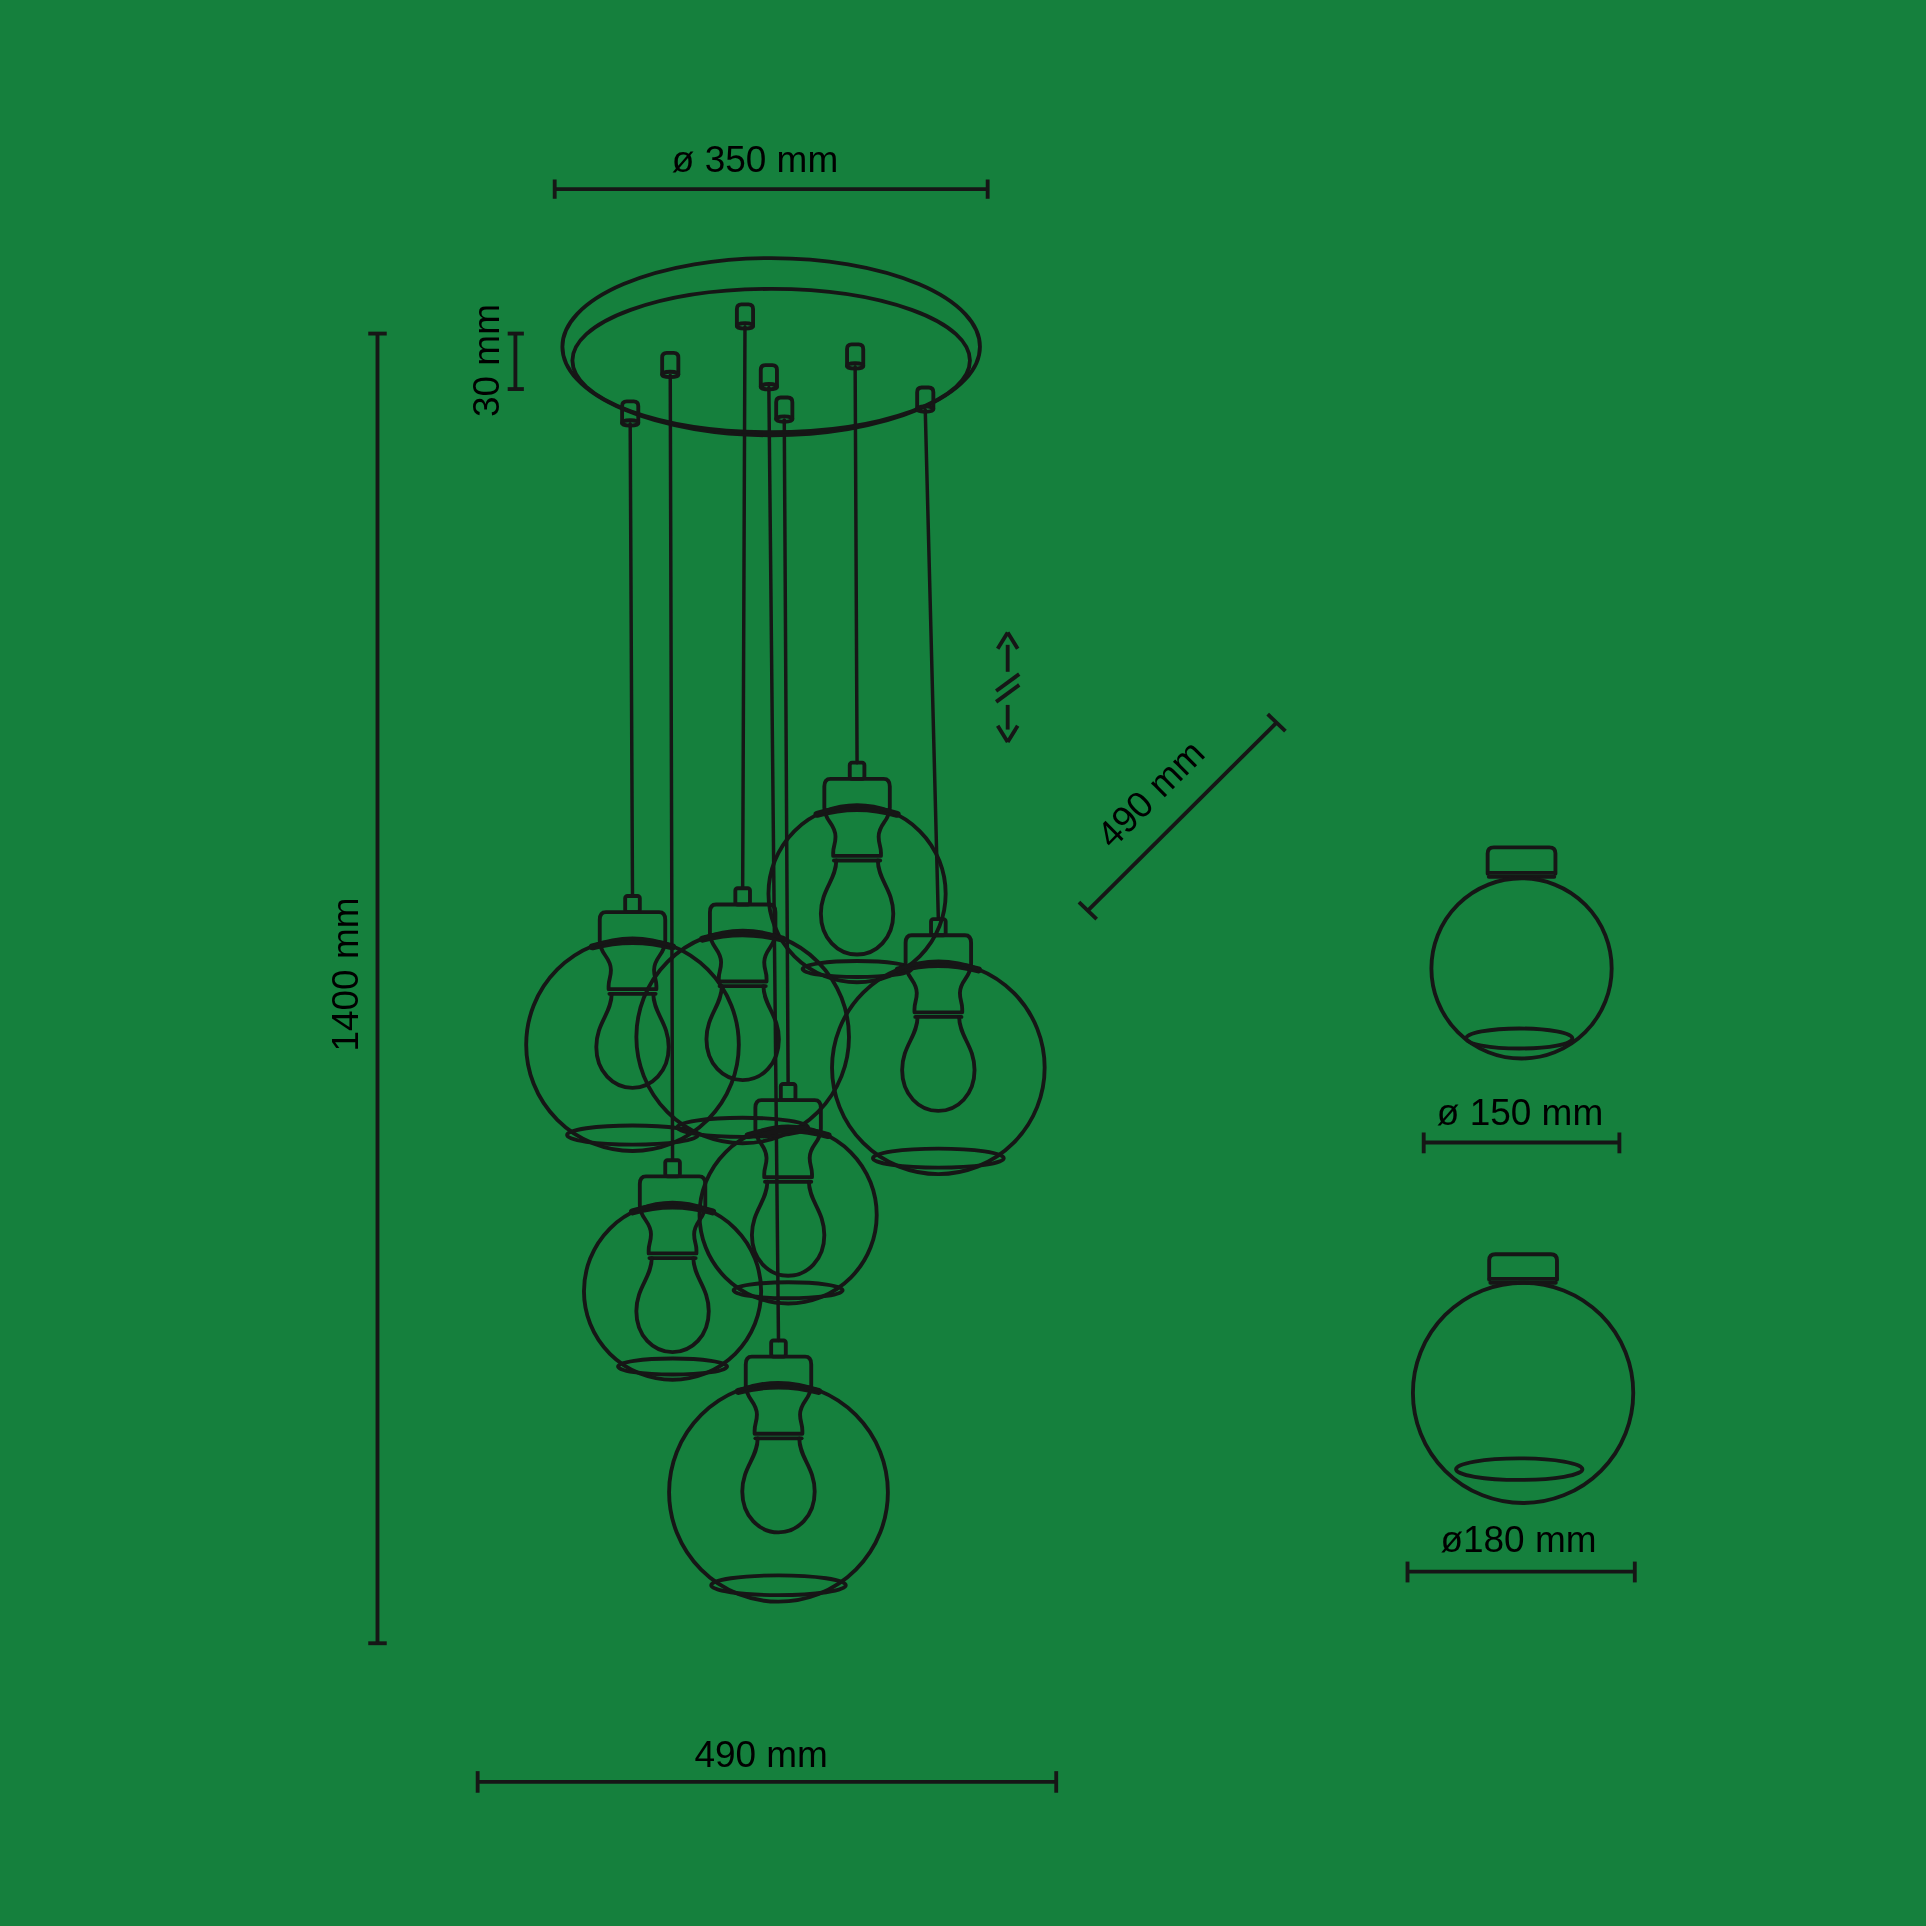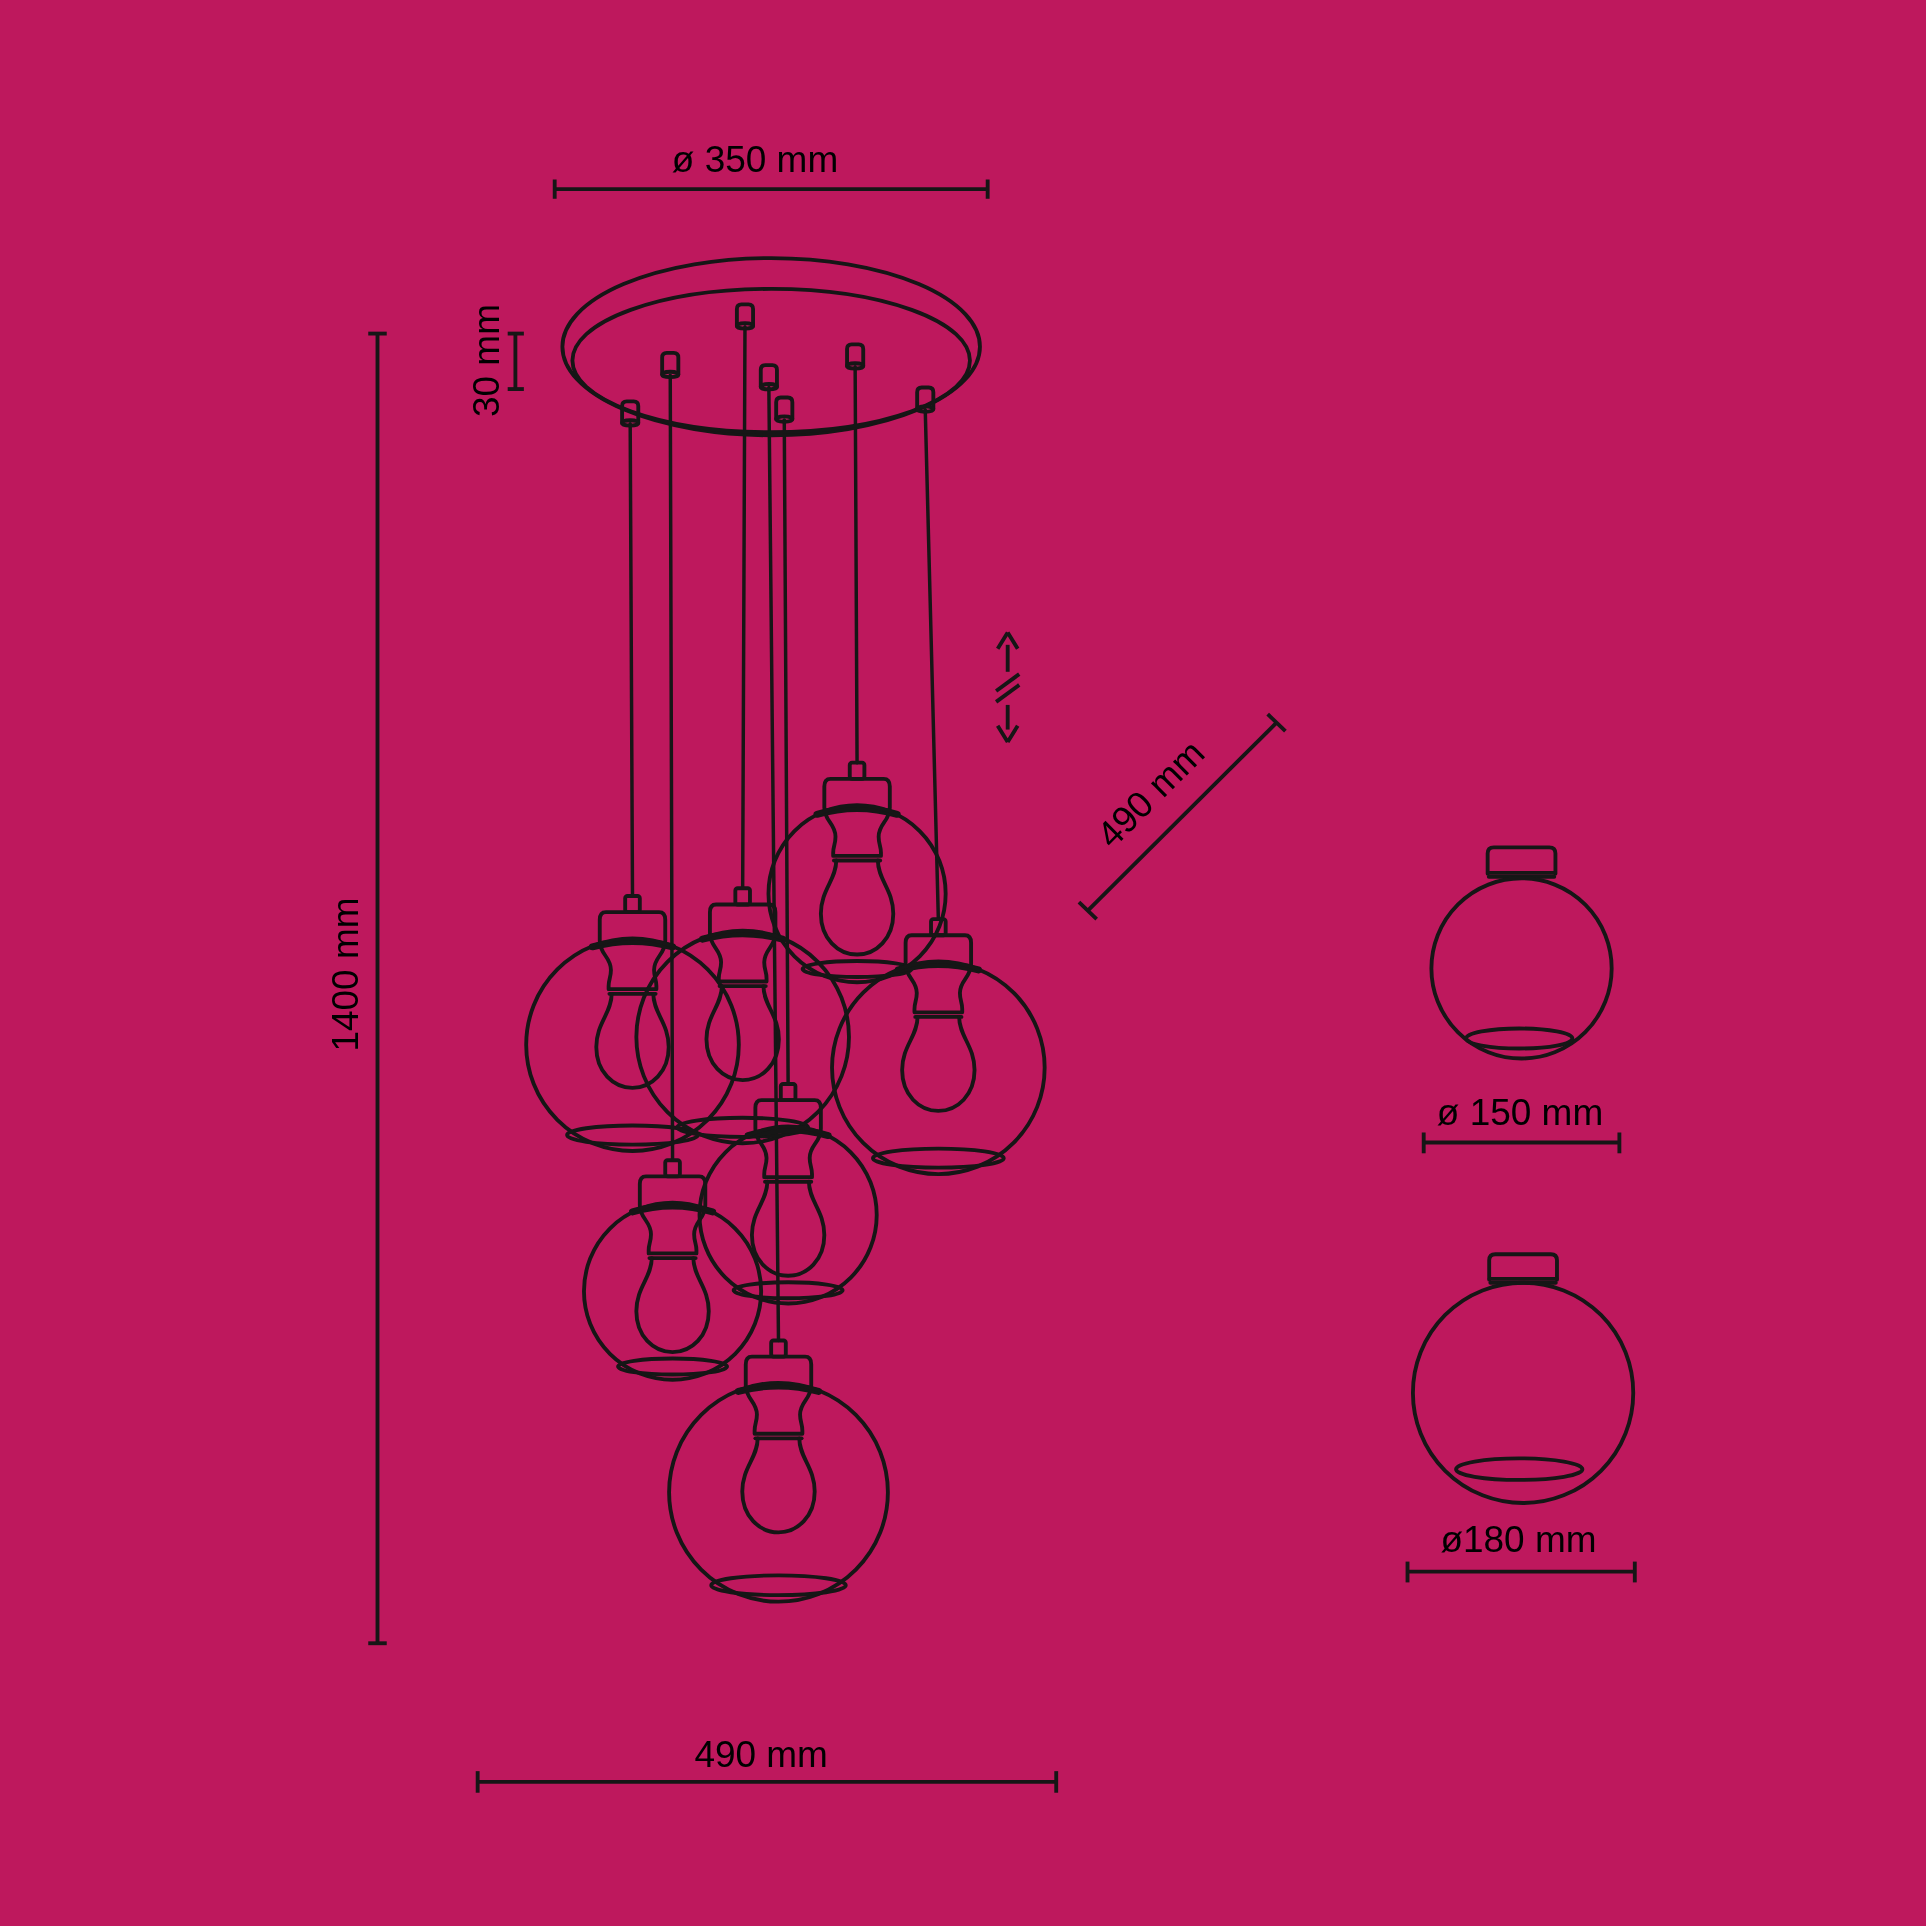--- a/index.html
+++ b/index.html
@@ -1,19 +1,19 @@
 <!DOCTYPE html>
 <html style="font-size:12.3px"><head>
 <meta charset="utf-8">
 <style>
   html,body{margin:0;padding:0;background:#ffffff;}
   .stage{
     position:relative;
     width:1926px;height:1926px;
-    background:#be185d;
+    background:#15803d;
     font-family:"Liberation Sans",sans-serif;
   }
   svg{display:block;width:1926px;height:1926px;}
   .ln{stroke:#161616;stroke-width:5;fill:none;stroke-linecap:round;stroke-linejoin:round;}
   .thick{stroke:#161616;stroke-width:9;fill:none;stroke-linecap:round;}
   .cord{stroke:#161616;stroke-width:4.5;fill:none;stroke-linecap:round;}
   .dim{stroke:#161616;stroke-width:5;fill:none;stroke-linecap:butt;}
   .lbl{fill:#000000;font-size:48px;font-family:"Liberation Sans",sans-serif;}
 </style>
 </head>

